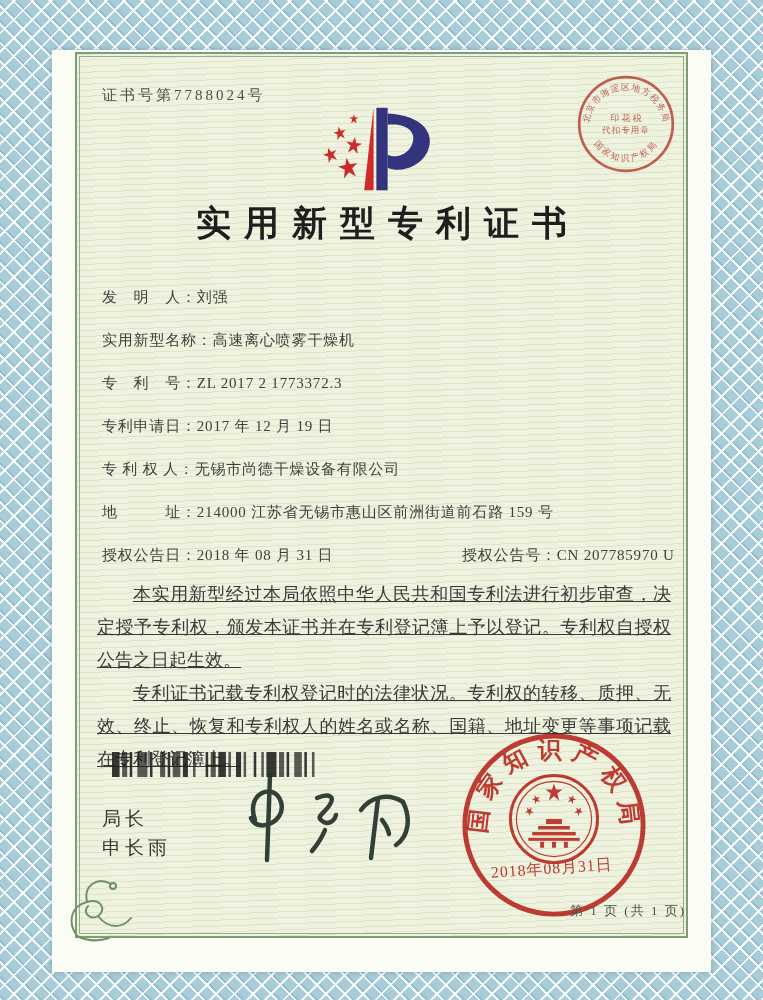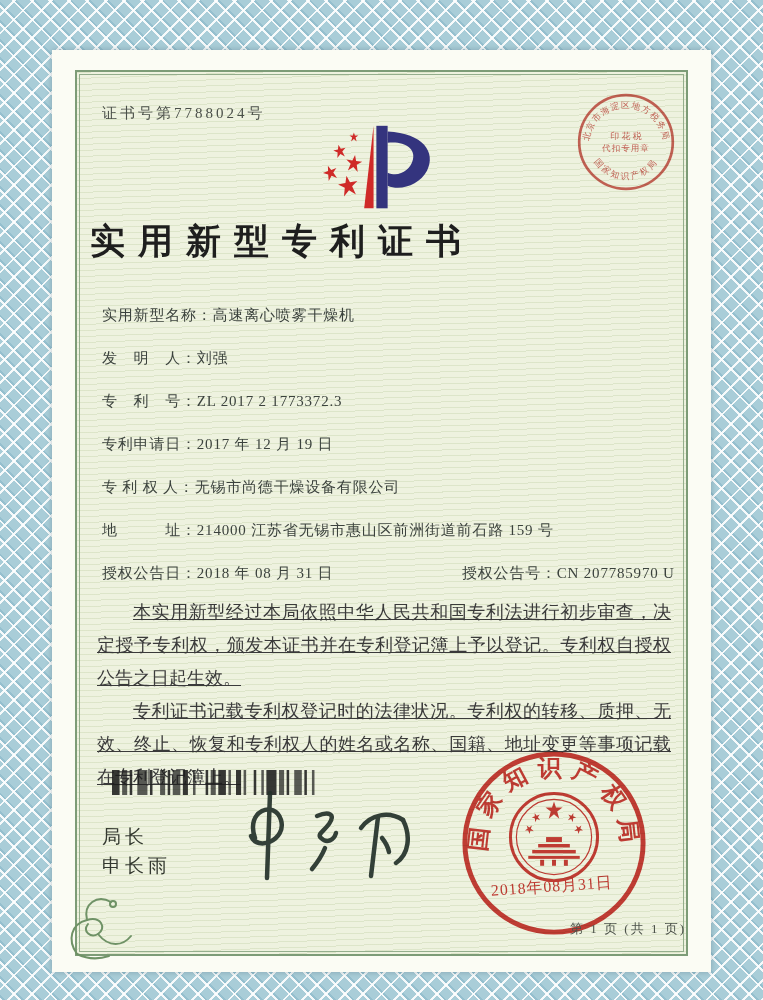--- a/index.html
+++ b/index.html
@@ -10,32 +10,32 @@
     background-image:
       repeating-linear-gradient(45deg, rgba(255,255,255,.9) 0 2px, rgba(255,255,255,0) 2px 13px),
       repeating-linear-gradient(-45deg, rgba(255,255,255,.9) 0 2px, rgba(255,255,255,0) 2px 13px),
       repeating-linear-gradient(45deg, rgba(125,175,195,.45) 0 4px, rgba(125,175,195,0) 4px 13px);
   }
   .paper{
     position:absolute;left:52px;top:50px;right:52px;bottom:28px;
     background:#fbfcf4;box-shadow:0 0 6px rgba(60,90,100,.35);
   }
   .panel{
-    position:absolute;left:75px;top:70px;width:613px;height:886px;box-sizing:border-box;
+    position:absolute;left:75px;top:52px;width:613px;height:886px;box-sizing:border-box;
     border:2px solid #7d9c77;
     background-color:#eef2df;
     background-image:repeating-linear-gradient(178deg, rgba(158,182,122,.22) 0 1px, rgba(0,0,0,0) 1px 6px);
   }
   .panel::before{
     content:"";position:absolute;inset:2px;border:1px solid #94ae8c;pointer-events:none;
   }
   .certno{position:absolute;left:25px;top:32px;font-size:15px;letter-spacing:3px;color:#4a4f49;}
   .logo{position:absolute;left:50%;top:52px;transform:translateX(-55%);}
   .title{
-    position:absolute;left:0;top:146px;width:100%;
+    position:absolute;left:0;top:146px;width:100%;text-align:center;
     font-size:35px;font-weight:600;letter-spacing:13px;text-indent:13px;color:#1e1e1e;
   }
   .fields{position:absolute;left:25px;top:232px;width:568px;}
   .frow{height:43px;font-size:15px;line-height:23px;color:#3b423d;letter-spacing:.8px;white-space:nowrap;}
   .frow .lab{color:#3b423d;}
   .grant-no{position:absolute;left:360px;top:0;}
   .frow.grant{position:relative;}
   .paras{
     position:absolute;left:20px;top:524px;width:574px;
     font-size:18px;line-height:33px;color:#3a3a3a;text-align:justify;text-decoration:underline;
@@ -71,22 +71,22 @@
     <use href="#star" transform="translate(58,12) scale(5)" fill="#cf2a28"></use>
     <use href="#star" transform="translate(43,27) scale(7) rotate(-12)" fill="#cf2a28"></use>
     <use href="#star" transform="translate(58,40) scale(9) rotate(8)" fill="#cf2a28"></use>
     <use href="#star" transform="translate(33,50) scale(8) rotate(-20)" fill="#cf2a28"></use>
     <use href="#star" transform="translate(52,64) scale(11) rotate(-10)" fill="#cf2a28"></use>
   </svg>
 
   <div class="title">实用新型专利证书</div>
 
   <div class="fields">
+    <div class="frow"><span class="lab">发　明　人：</span><span>刘强</span></div>
     <div class="frow"><span class="lab">实用新型名称：</span><span>高速离心喷雾干燥机</span></div>
-    <div class="frow"><span class="lab">发　明　人：</span><span>刘强</span></div>
     <div class="frow"><span class="lab">专　利　号：</span><span>ZL 2017 2 1773372.3</span></div>
     <div class="frow"><span class="lab">专利申请日：</span><span>2017 年 12 月 19 日</span></div>
     <div class="frow"><span class="lab">专 利 权 人：</span><span>无锡市尚德干燥设备有限公司</span></div>
     <div class="frow"><span class="lab">地　　　址：</span><span>214000 江苏省无锡市惠山区前洲街道前石路 159 号</span></div>
     <div class="frow grant">
       <span><span class="lab">授权公告日：</span><span>2018 年 08 月 31 日</span></span>
       <span class="grant-no"><span class="lab">授权公告号：</span><span>CN 207785970 U</span></span>
     </div>
   </div>
 

